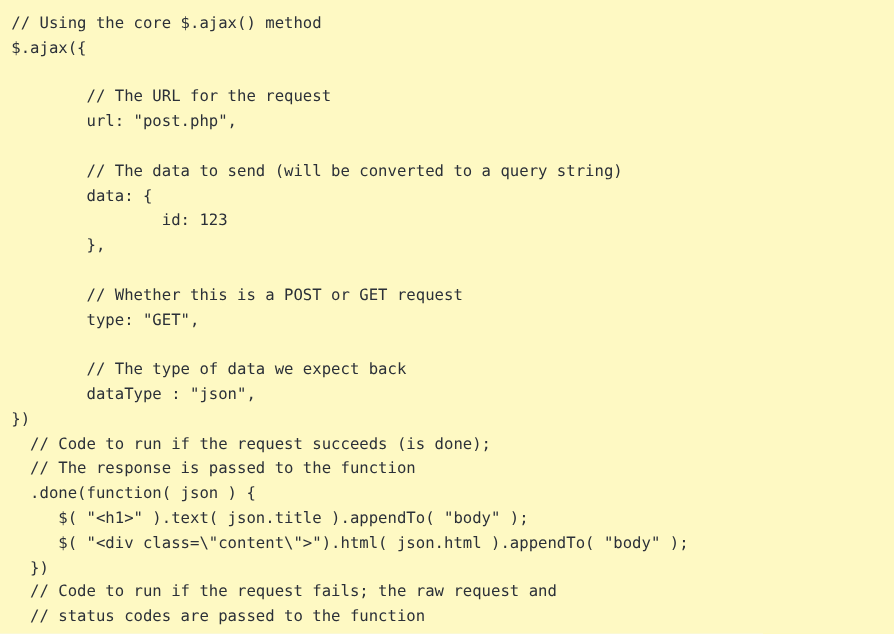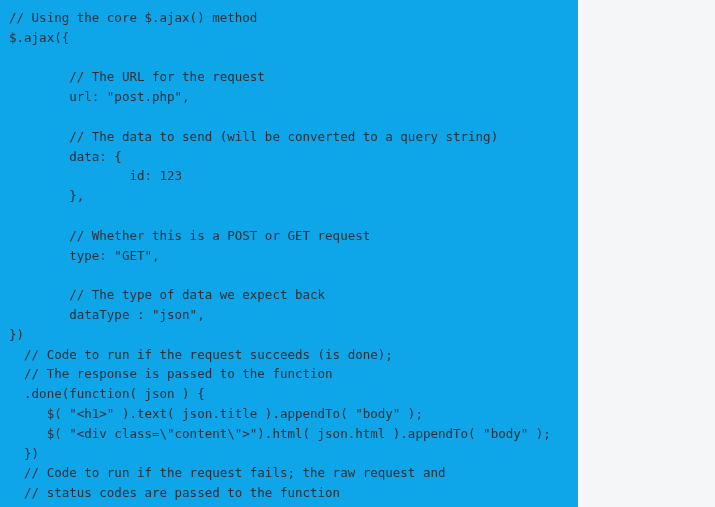--- a/index.html
+++ b/index.html
@@ -8,23 +8,23 @@
     padding: 0;
   }
   body {
     width: 715px;
     height: 507px;
     background: #f5f6f8;
     font-family: "DejaVu Sans Mono", "Liberation Mono", monospace;
     overflow: hidden;
   }
   .code-viewer {
-    width: 578px;
+    width: 715px;
     height: 507px;
-    background: #0ea5e9;
+    background: #fef9c3;
     box-sizing: border-box;
     padding: 8px 0 0 0;
     overflow: hidden;
   }
   .code-block {
     margin: 0;
     padding: 0;
     font-family: "DejaVu Sans Mono", "Liberation Mono", monospace;
     font-size: 12.5px;
     line-height: 19.8px;

